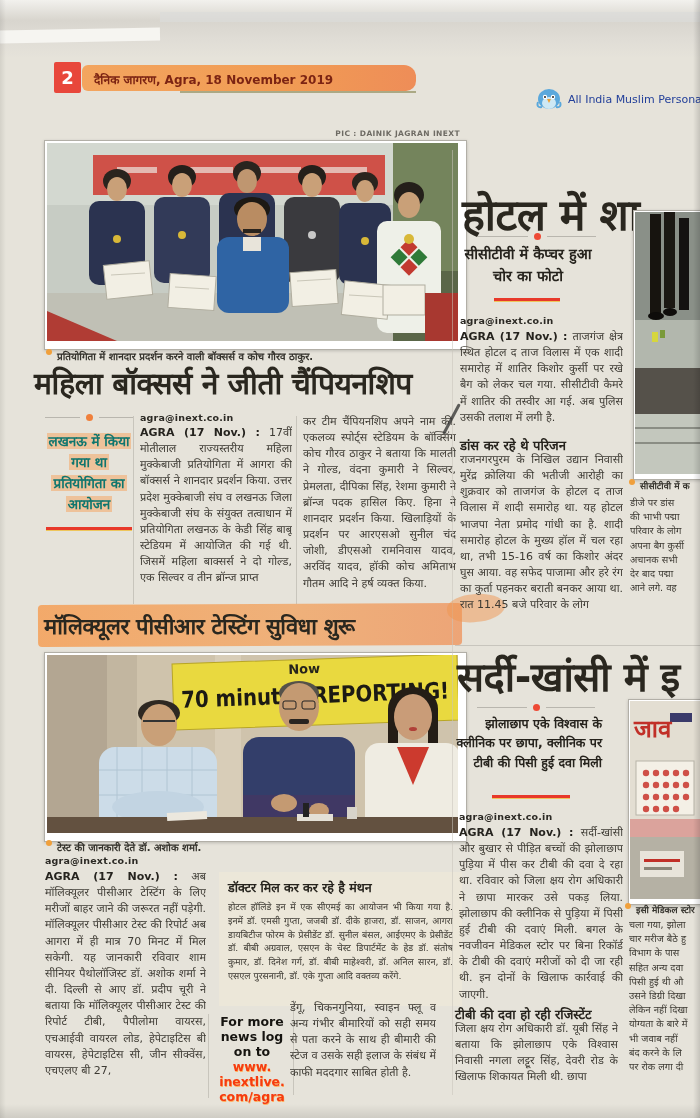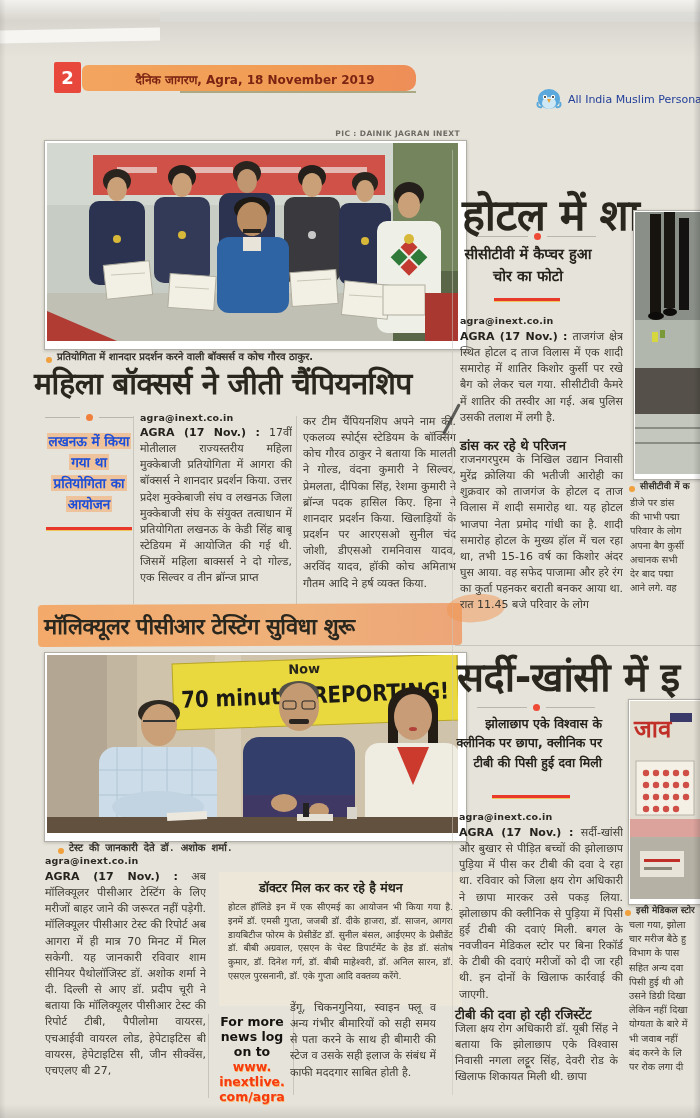--- a/index.html
+++ b/index.html
@@ -11,50 +11,50 @@
     background:linear-gradient(#f2f1ed 0%,#d8d5ce 35%,#e0ddd6 70%,#e6e3da 100%);}
   .scan-strip{left:0;top:29px;width:160px;height:13px;background:#f6f5f1;transform:rotate(-1deg);}
   .scan-strip2{left:160px;top:12px;width:540px;height:10px;background:#dcdcda;opacity:.7;}
   .edge-r{right:0;top:0;width:7px;height:1118px;background:linear-gradient(to left,rgba(0,0,0,.14),rgba(0,0,0,0));}
   .edge-l{left:0;top:0;width:6px;height:1118px;background:linear-gradient(to right,rgba(0,0,0,.08),rgba(0,0,0,0));}
   .edge-b{left:0;bottom:0;width:700px;height:14px;background:linear-gradient(rgba(0,0,0,0),rgba(0,0,0,.10));}
   
   .pagenum{left:54px;top:62px;width:27px;height:31px;background:#e8473b;color:#fff;
     font-weight:bold;font-size:18px;text-align:center;line-height:31px;border-radius:2px;}
   .mast-bar{left:82px;top:65px;width:334px;height:26px;border-radius:6px 12px 10px 6px;
-    background:linear-gradient(93deg,#f3a55f 0%,#f19c54 60%,#ee8d58 100%);text-align:center;}
+    background:linear-gradient(93deg,#f3a55f 0%,#f19c54 60%,#ee8d58 100%);}
   .mast-text{padding:6px 0 0 12px;font-size:12px;font-weight:bold;color:#7c2413;white-space:nowrap;}
   .mast-line{left:180px;top:91px;width:236px;height:2px;background:rgba(122,122,62,.55);}
   .org{left:536px;top:88px;display:flex;align-items:center;gap:6px;}
   .org-text{font-size:11px;color:#23409a;white-space:nowrap;}
   .piccredit{left:255px;top:129px;width:205px;text-align:right;font-size:7.5px;
     letter-spacing:.4px;color:#6e6b64;font-weight:bold;}
   
   .frame{background:#fff;padding:2px;border:1px solid #b2afa7;box-shadow:0 1px 3px rgba(0,0,0,.18);}
   .frame svg{display:block;}
   
-  .cap{display:flex;align-items:flex-end;gap:5px;font-size:10px;font-weight:bold;color:#35332d;white-space:nowrap;}
+  .cap{display:flex;align-items:flex-start;gap:5px;font-size:10px;font-weight:bold;color:#35332d;white-space:nowrap;}
   .dot{width:6px;height:6px;border-radius:50%;background:#f0a03c;flex:0 0 auto;}
   
   .hl{font-weight:800;color:#2a271f;white-space:nowrap;letter-spacing:-.5px;}
   
   .dotline{display:flex;align-items:center;}
   .dotline .ln{flex:1;height:1px;background:#b9b6ae;}
   .dotline .rdot{width:7px;height:7px;border-radius:50%;background:#ee4a35;margin:0 6px;flex:0 0 auto;}
   .redline{height:3px;background:#e8392a;box-shadow:0 1px 0 rgba(240,190,60,.8);}
   
   .email{font-size:9.5px;font-weight:bold;color:#2b2924;letter-spacing:.2px;}
   .col{font-size:11px;line-height:1.47;text-align:justify;color:#3d3a33;overflow:hidden;}
   .dl{font-weight:bold;color:#25231e;}
   .subhead{font-weight:800;color:#26231d;}
   .frag{font-size:9.6px;line-height:1.48;color:#3d3a33;white-space:pre-line;}
   .vdiv{width:1px;background:#c8c5bc;}
   .hdiv{height:1px;background:#c8c5bd;}
   
-  .sidenote{font-size:13.5px;line-height:1.55;font-weight:bold;text-align:center;color:#1d4ed8;}
+  .sidenote{font-size:13.5px;line-height:1.55;font-weight:bold;text-align:center;color:#0f766e;}
   .sidenote span{background:rgba(242,176,120,.65);padding:0 2px;box-decoration-break:clone;-webkit-box-decoration-break:clone;}
   
   .hl2bg{background:linear-gradient(93deg,rgba(244,163,94,.9),rgba(242,160,90,.75) 60%,rgba(238,154,102,.85));
     border-radius:4px;transform:rotate(-.3deg);}
   
   .promo1{font-size:12.5px;font-weight:800;line-height:1.2;color:#161410;text-align:center;}
   .promo2{font-size:12.5px;font-weight:800;line-height:1.2;color:#f53b10;text-align:center;
     white-space:pre-line;text-shadow:.5px .5px 0 #ffb060;}
   .penmark{width:3px;height:34px;background:#3a3a38;transform:rotate(28deg);opacity:.8;border-radius:2px;}
   .smudge{background:rgba(240,150,80,.5);border-radius:45% 60% 50% 55%;transform:rotate(-8deg);}
@@ -254,32 +254,32 @@
         <polygon points="350,92 382,92 366,130" fill="#cc3a2e"></polygon>
       </g>
       <rect y="162" width="411" height="16" fill="#635140"></rect>
       <rect x="120" y="157" width="40" height="8" fill="#ece8de" transform="rotate(-3 140 161)"></rect>
       <rect x="250" y="159" width="36" height="7" fill="#e4e0d6"></rect>
       <rect x="256" y="148" width="6" height="14" fill="#222"></rect>
       <rect x="300" y="152" width="10" height="12" fill="#d8d4ca"></rect>
     </svg>
   </div>
 
-  <div class="abs cap" style="left:58px;top:840px;font-family:Liberation Mono, monospace;">
+  <div class="abs cap" style="left:46px;top:840px;">
     <span class="dot"></span>
     <span>टेस्ट की जानकारी देते डॉ. अशोक शर्मा.</span>
   </div>
   <div class="abs email" style="left:45px;top:855px;">agra@inext.co.in</div>
   <div class="abs col" style="left:45px;top:869px;width:161px;height:228px;">
     <span class="dl">AGRA (17 Nov.) :</span>
     <span>अब मॉलिक्यूलर पीसीआर टेस्टिंग के लिए मरीजों बाहर जाने की जरूरत नहीं पड़ेगी. मॉलिक्यूलर पीसीआर टेस्ट की रिपोर्ट अब आगरा में ही मात्र 70 मिनट में मिल सकेगी. यह जानकारी रविवार शाम सीनियर पैथोलॉजिस्ट डॉ. अशोक शर्मा ने दी. दिल्ली से आए डॉ. प्रदीप चूरी ने बताया कि मॉलिक्यूलर पीसीआर टेस्ट की रिपोर्ट टीबी, पैपीलोमा वायरस, एचआईवी वायरल लोड, हेपेटाइटिस बी वायरस, हेपेटाइटिस सी, जीन सीक्वेंस, एचएलए बी 27,</span>
   </div>
 
   <div class="abs" style="left:219px;top:872px;width:243px;height:134px;background:#ece7d9;padding:7px 9px;box-sizing:border-box;overflow:hidden;">
-    <div class="subhead" style="font-size:12.5px;margin-bottom:4px;margin-left:31px;">डॉक्टर मिल कर कर रहे है मंथन</div>
+    <div class="subhead" style="font-size:12.5px;margin-bottom:4px;">डॉक्टर मिल कर कर रहे है मंथन</div>
     <div class="col" style="font-size:9.2px;line-height:1.5;">होटल हॉलिडे इन में एक सीएमई का आयोजन भी किया गया है. इनमें डॉ. एमसी गुप्ता, जजबी डॉ. दीके हाजरा, डॉ. साजन, आगरा डायबिटीज फोरम के प्रेसीडेंट डॉ. सुनील बंसल, आईएमए के प्रेसीडेंट डॉ. बीबी अग्रवाल, एसएन के चेस्ट डिपार्टमेंट के हेड डॉ. संतोष कुमार, डॉ. दिनेश गर्ग, डॉ. बीबी माहेश्वरी, डॉ. अनिल सारन, डॉ. एसएल पुरसनानी, डॉ. एके गुप्ता आदि वक्तव्य करेंगे.</div>
   </div>
 
   <div class="abs vdiv" style="left:208px;top:1014px;height:84px;"></div>
   <div class="abs" style="left:213px;top:1014px;width:78px;">
     <div class="promo1">For more news log on to</div>
     <div class="promo2">www.
 inextlive.
 com/agra</div>
   </div>

